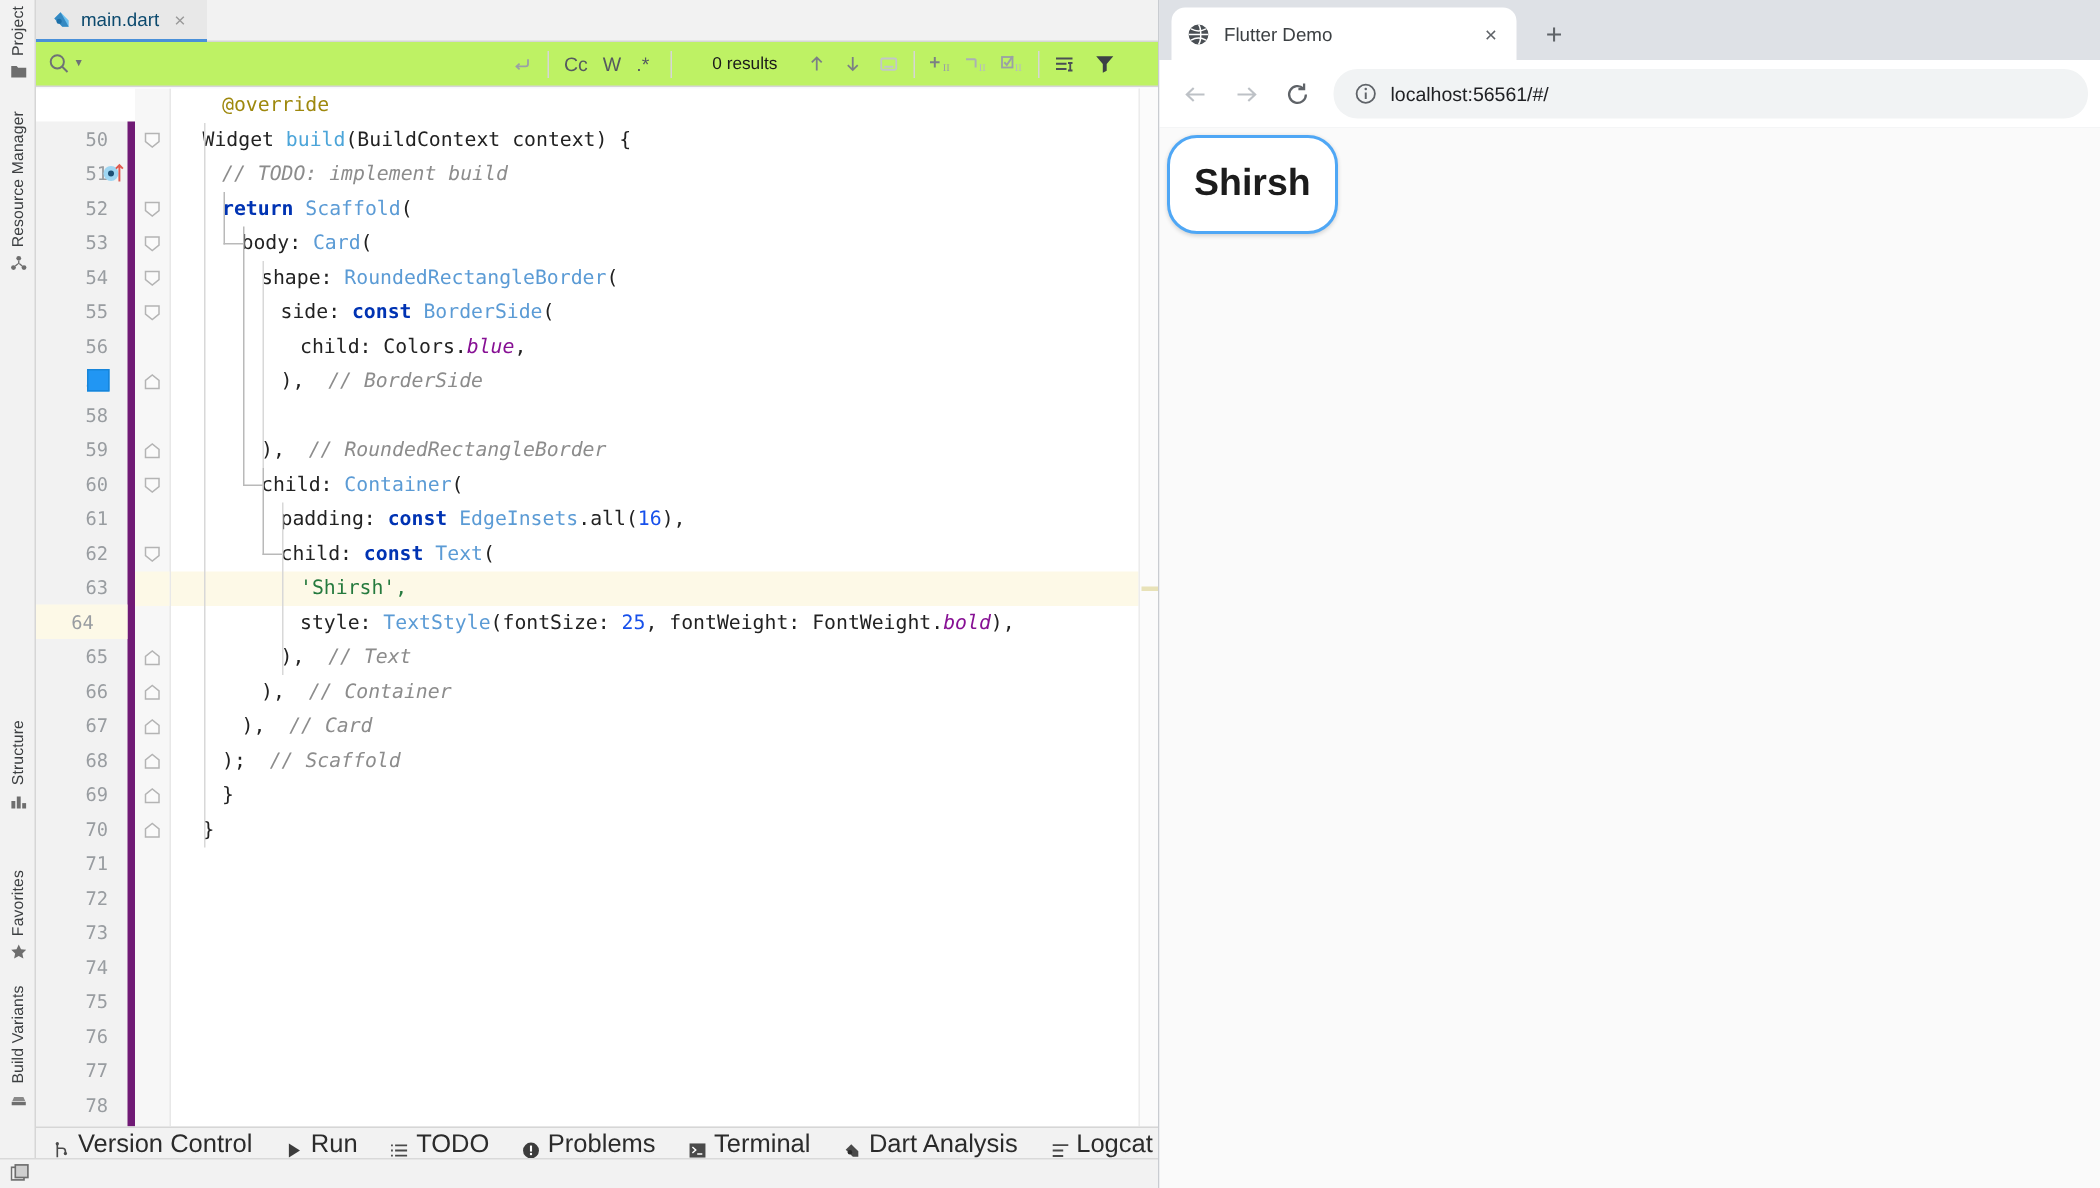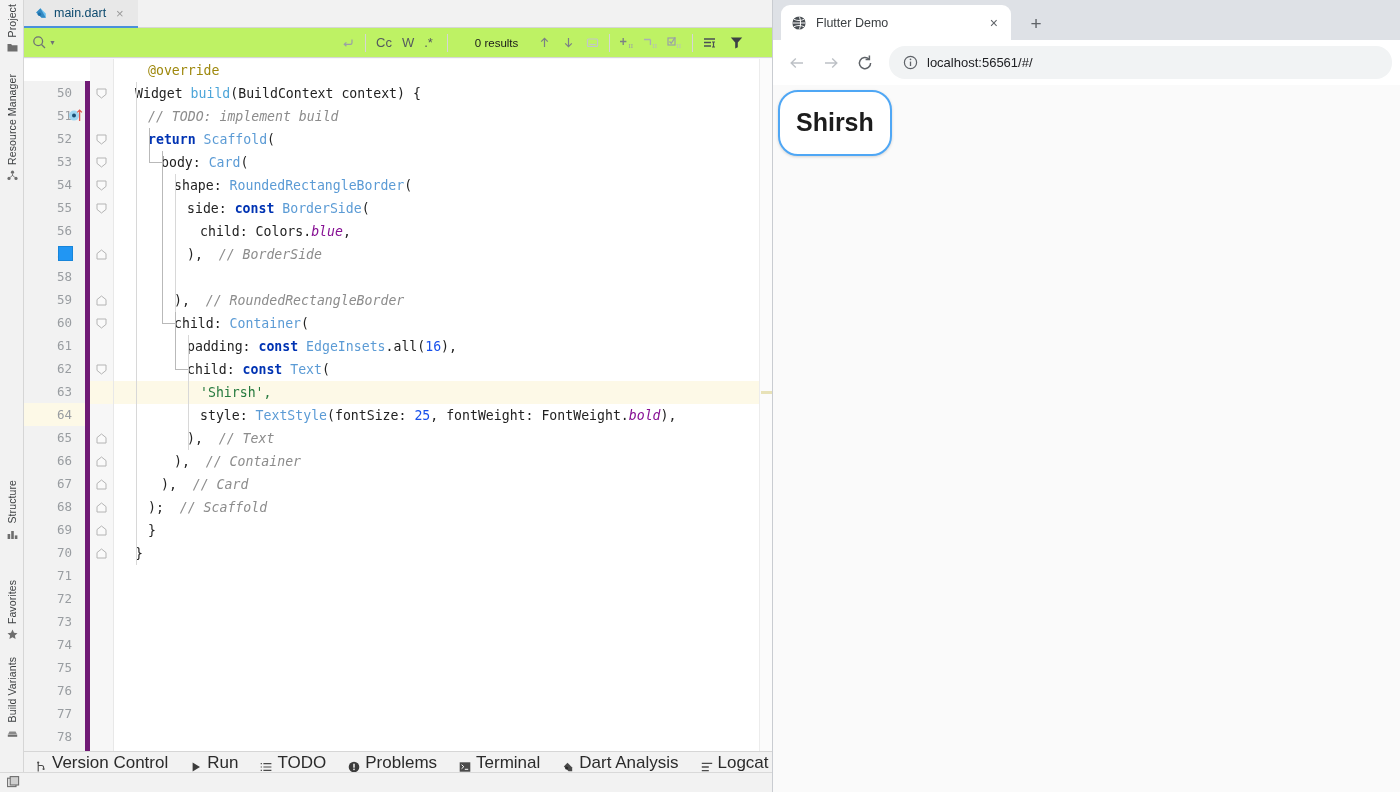--- a/index.html
+++ b/index.html
@@ -370,21 +370,21 @@
           <div class="ln" style="top: 115px;">55</div>
           <div class="ln" style="top: 138px;">56</div>
           <div class="ln" style="top: 161px;">57</div>
           <div class="ln" style="top: 184px;">58</div>
           <div class="ln" style="top: 207px;">59</div>
           <div class="ln" style="top: 230px;">60</div>
           <div class="ln" style="top: 253px;">61</div>
           <div class="ln" style="top: 276px;">62</div>
           <div class="ln" style="top: 299px;">63</div>
           <div class="hl-row" style="top: 322px;"></div>
-          <div class="ln" style="top: 322px;">64</div>
+          <div class="ln" style="top: 322px; text-align: center;">64</div>
           <div class="ln" style="top: 345px;">65</div>
           <div class="ln" style="top: 368px;">66</div>
           <div class="ln" style="top: 391px;">67</div>
           <div class="ln" style="top: 414px;">68</div>
           <div class="ln" style="top: 437px;">69</div>
           <div class="ln" style="top: 460px;">70</div>
           <div class="ln" style="top: 483px;">71</div>
           <div class="ln" style="top: 506px;">72</div>
           <div class="ln" style="top: 529px;">73</div>
           <div class="ln" style="top: 552px;">74</div>

